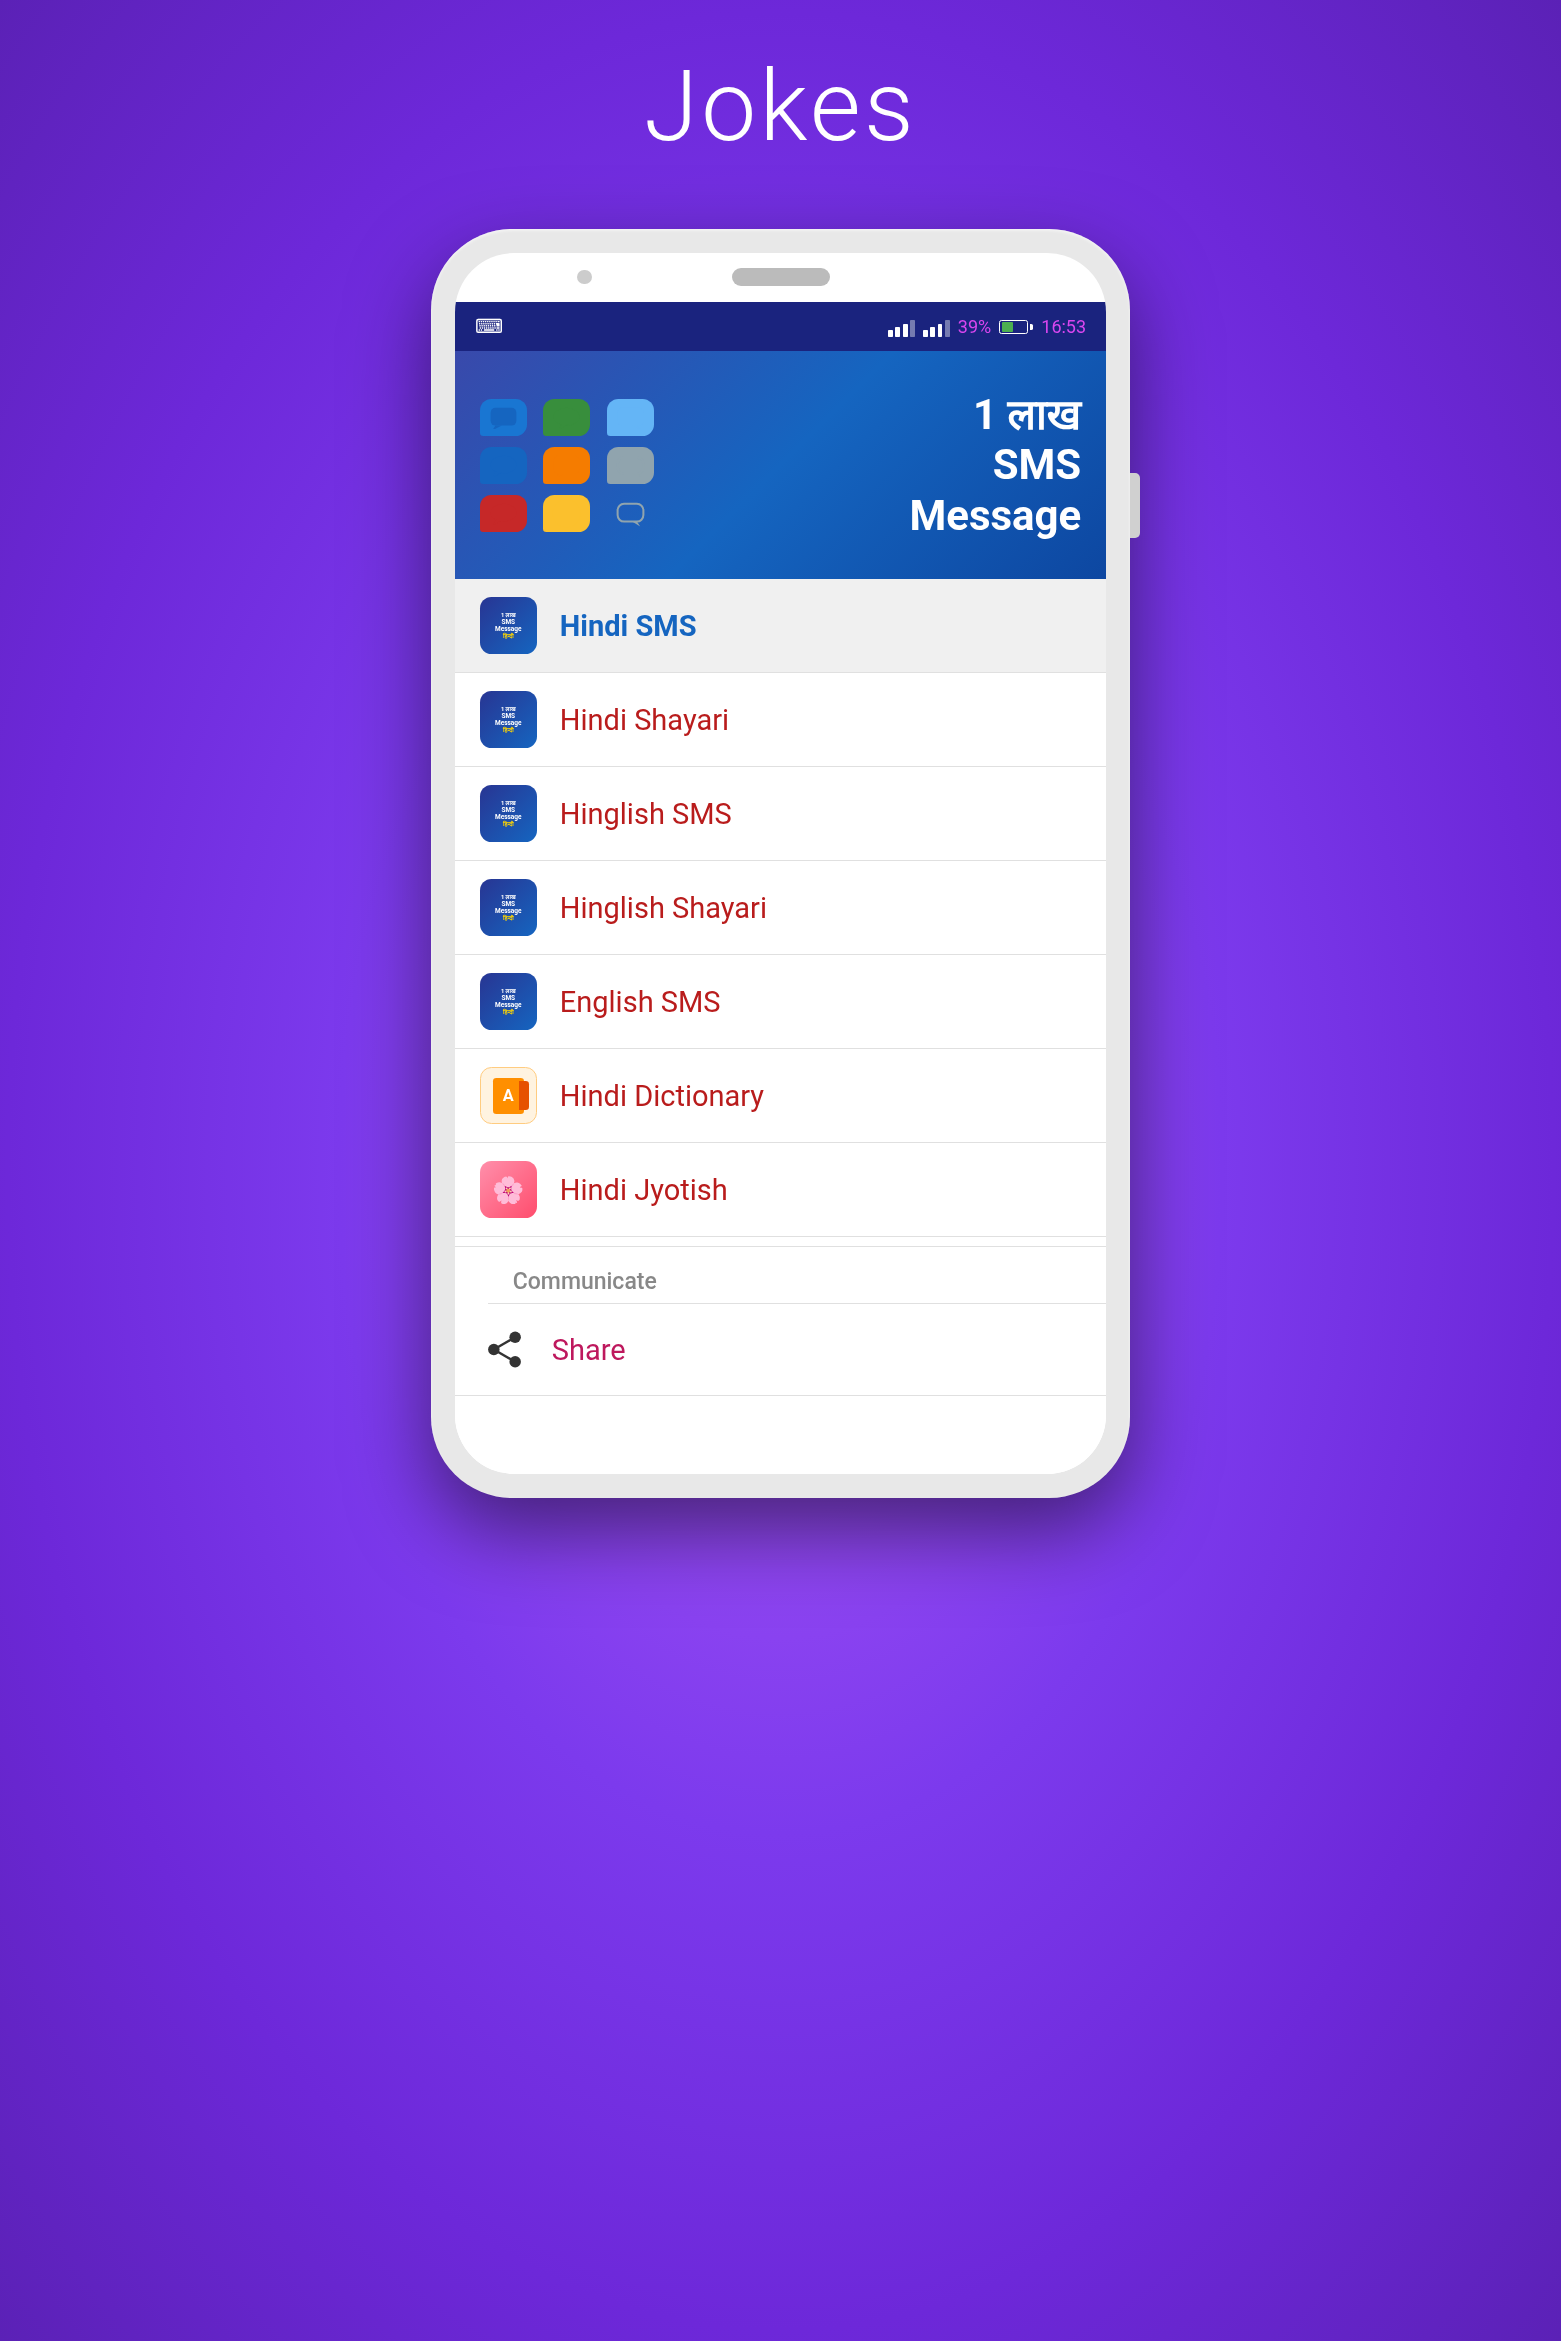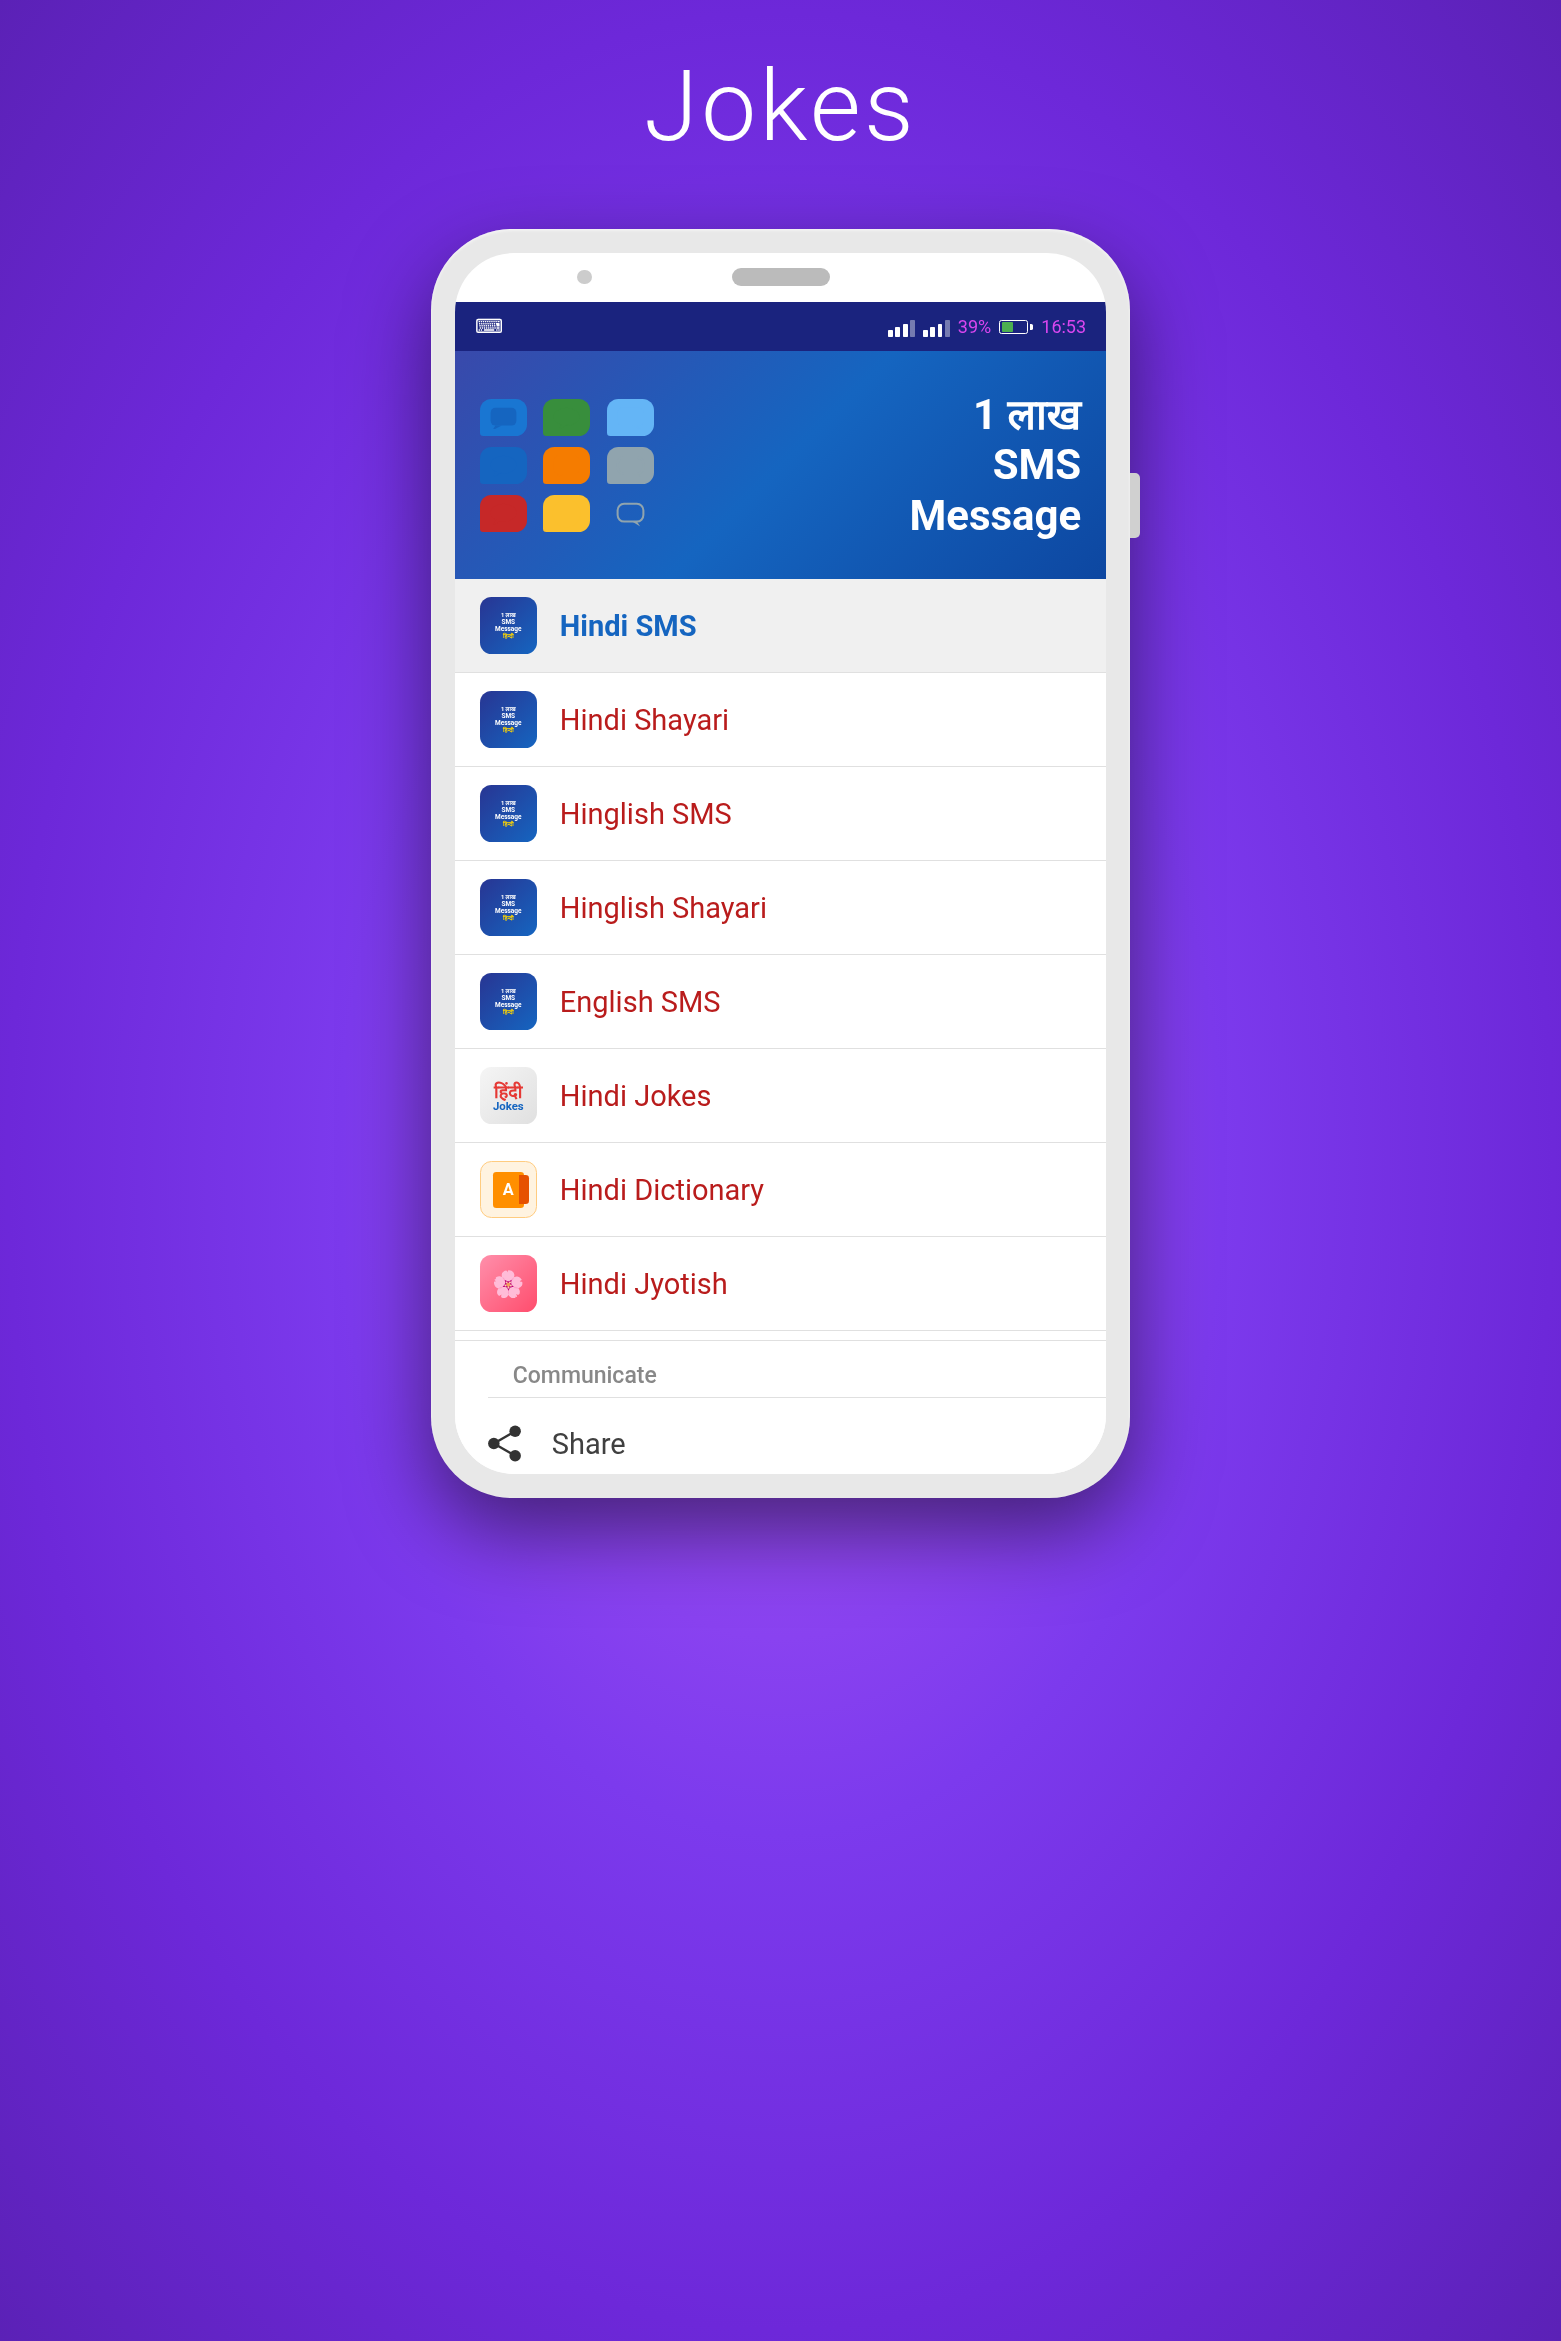--- a/index.html
+++ b/index.html
@@ -312,21 +312,21 @@
       width: 49px;
       height: 49px;
       display: flex;
       align-items: center;
       justify-content: center;
       flex-shrink: 0;
     }
 
     .communicate-label {
       font-size: 29px;
-      color: #404040;
+      color: #be185d;
     }
   </style>
 </head>
 <body>
 
 <div class="page-title">Jokes</div>
 
 <div class="phone-frame">
   <div class="phone-button-right"></div>
 
@@ -488,27 +488,20 @@
           <div class="app-icon-text" style="font-size:6.5px; line-height:1.1;">
             <div style="font-size:5.7px;">1 लाख</div>
             <div>SMS</div>
             <div>Message</div>
             <div style="color:#ffd700; font-size:5.7px;">हिन्दी</div>
           </div>
         </div>
         <span class="menu-item-label">English SMS</span>
       </div>
 
-      <div class="menu-item">
-        <div class="app-icon app-icon-jokes" style="background: linear-gradient(135deg,#f5f5f5,#e0e0e0); border-radius:11.4px;">
-          <div style="font-size:18px; font-weight:bold; color:#e53935;">हिंदी</div>
-          <div style="font-size:11.4px; font-weight:bold; color:#1565c0; margin-top:-3.3px;">Jokes</div>
-        </div>
-        <span class="menu-item-label">Hindi Jokes</span>
-      </div>
 
       <div class="menu-item">
         <div class="app-icon app-icon-dict" style="background:#fff3e0; border:0.8px solid #ffcc80; border-radius:11.4px; position:relative;">
 
           <div style="position:relative; width:39px; height:39px; display:flex; align-items:center; justify-content:center;">
             <div style="width:31px; height:36px; background:#ff8f00; border-radius:3.3px; display:flex; align-items:center; justify-content:center; position:relative;">
               <div style="color:white; font-size:16.3px; font-weight:bold;">A</div>
               <div style="position:absolute; right:-4.9px; top:3.3px; width:9.8px; height:29px; background:#e65100; border-radius:0 3.3px 3.3px 0;"></div>
             </div>
           </div>

